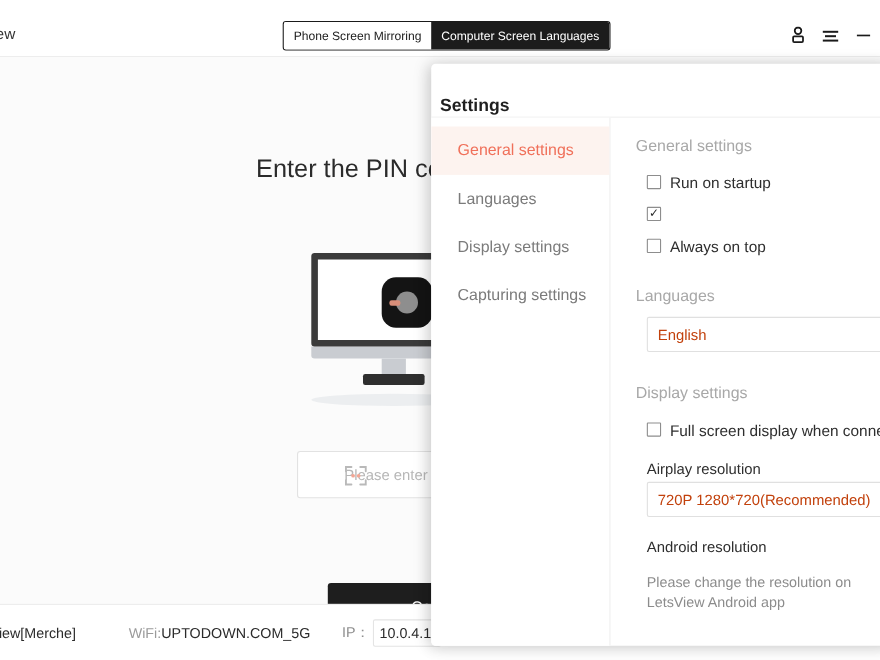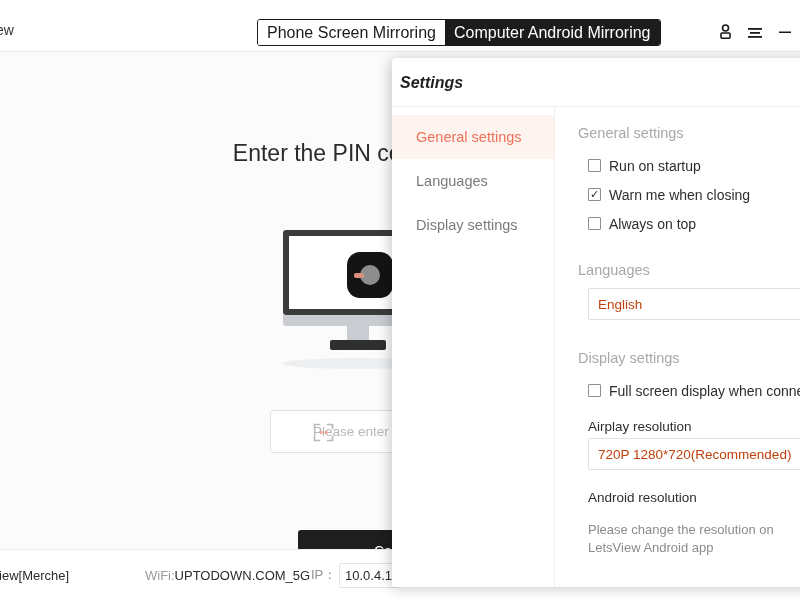--- a/index.html
+++ b/index.html
@@ -22,21 +22,21 @@
     font-size: 14px; color: #333333; white-space: nowrap;
   }
   .tab-toggle {
     position: absolute; left: 257px; top: 19px;
     display: flex; align-items: stretch;
     border: 1px solid #1a1a1a; border-radius: 3px; overflow: hidden;
     height: 27px;
   }
   .tab {
     display: flex; align-items: center; padding: 0 9px;
-    font-size: 16px; white-space: nowrap; cursor: pointer;
+    font-size: 11px; white-space: nowrap; cursor: pointer;
   }
   .tab.inactive { background: #ffffff; color: #1a1a1a; }
   .tab.active { background: #1c1c1c; color: #ffffff; }
 
   .win-icons { position: absolute; right: 0; top: 18px; display: flex; align-items: center; }
   .win-ico {
     width: 30px; height: 28px; display: flex; align-items: center; justify-content: center;
     cursor: pointer; color: #1a1a1a;
   }
 
@@ -95,41 +95,41 @@
 
   
   .statusbar {
     position: absolute; left: 0; bottom: 0; width: 800px; height: 51px;
     background: #ffffff; border-top: 1px solid #ededed;
     display: flex; align-items: center;
   }
   .sb-device {
     position: absolute; left: -34px; font-size: 13px; color: #2b2b2b; white-space: nowrap;
   }
-  .sb-wifi { position: absolute; left: 117px; font-size: 13px; white-space: nowrap; margin-left: 28px; }
+  .sb-wifi { position: absolute; left: 117px; font-size: 13px; white-space: nowrap; }
   .sb-wifi .lbl { color: #9a9a9a; }
   .sb-wifi .val { color: #2b2b2b; }
   .sb-ip-label { position: absolute; left: 311px; font-size: 13px; color: #8f8f8f; }
   .sb-ip-box {
     position: absolute; left: 339px; width: 62px; height: 25px;
     border: 1px solid #e4e4e4; background: #fff; border-radius: 2px;
     display: flex; align-items: center; padding-left: 5px; overflow: hidden;
   }
   .sb-ip-box span { font-size: 13px; color: #2b2b2b; white-space: nowrap; }
 
   
   .settings-panel {
     position: absolute; left: 392px; top: 58px; width: 420px; height: 529px;
     background: #ffffff; border-radius: 4px;
     box-shadow: -3px 0 14px rgba(0,0,0,0.13), 0 3px 14px rgba(0,0,0,0.10);
     overflow: hidden;
   }
   .settings-title {
-    position: absolute; left: 8px; top: 16px;
-    font-size: 16px; font-weight: bold; color: #1f1f1f; font-style: italic;
+    position: absolute; left: 8px; top: 30px;
+    font-size: 16px; font-weight: bold; color: #1f1f1f;
   }
   .settings-body {
     position: absolute; left: 0; top: 48px; width: 420px; height: 481px;
     border-top: 1px solid #f0f0f0;
     display: flex;
   }
   .settings-nav {
     width: 163px; height: 481px; background: #ffffff;
     border-right: 1px solid #efefef; padding-top: 8px;
   }
@@ -167,21 +167,21 @@
 </head>
 <body>
 
 <div id="app">
 
   <div class="titlebar">
     <div class="app-title">ew</div>
 
     <div class="tab-toggle">
       <div class="tab inactive">Phone Screen Mirroring</div>
-      <div class="tab active">Computer Android Mirroring</div>
+      <div class="tab active">Computer Screen Languages</div>
     </div>
 
     <div class="win-icons">
       <div class="win-ico">
         <svg width="15" height="16" viewBox="0 0 15 16">
           <circle cx="7.5" cy="4" r="3" fill="none" stroke="#1a1a1a" stroke-width="1.6"></circle>
           <rect x="3" y="9" width="9" height="5.2" rx="1" fill="none" stroke="#1a1a1a" stroke-width="1.6"></rect>
         </svg>
       </div>
       <div class="win-ico">
@@ -242,36 +242,36 @@
 
   <div class="settings-panel">
     <div class="settings-title">Settings</div>
 
     <div class="settings-body">
 
       <div class="settings-nav">
         <div class="nav-item active">General settings</div>
         <div class="nav-item">Languages</div>
         <div class="nav-item">Display settings</div>
+        <div class="nav-item">Capturing settings</div>
       </div>
 
       <div class="settings-content">
 
         <div class="sec-title">General settings</div>
 
         <div class="chk-row">
           <span class="chk"></span>
           <span class="chk-label">Run on startup</span>
         </div>
 
         <div class="chk-row">
           <span class="chk">
               <span class="tick">✓</span>
             </span>
-          <span class="chk-label">Warn me when closing</span>
         </div>
 
         <div class="chk-row">
           <span class="chk"></span>
           <span class="chk-label">Always on top</span>
         </div>
 
         <div class="sec-title" style="margin-top:24px">Languages</div>
 
         <div class="select-box">

